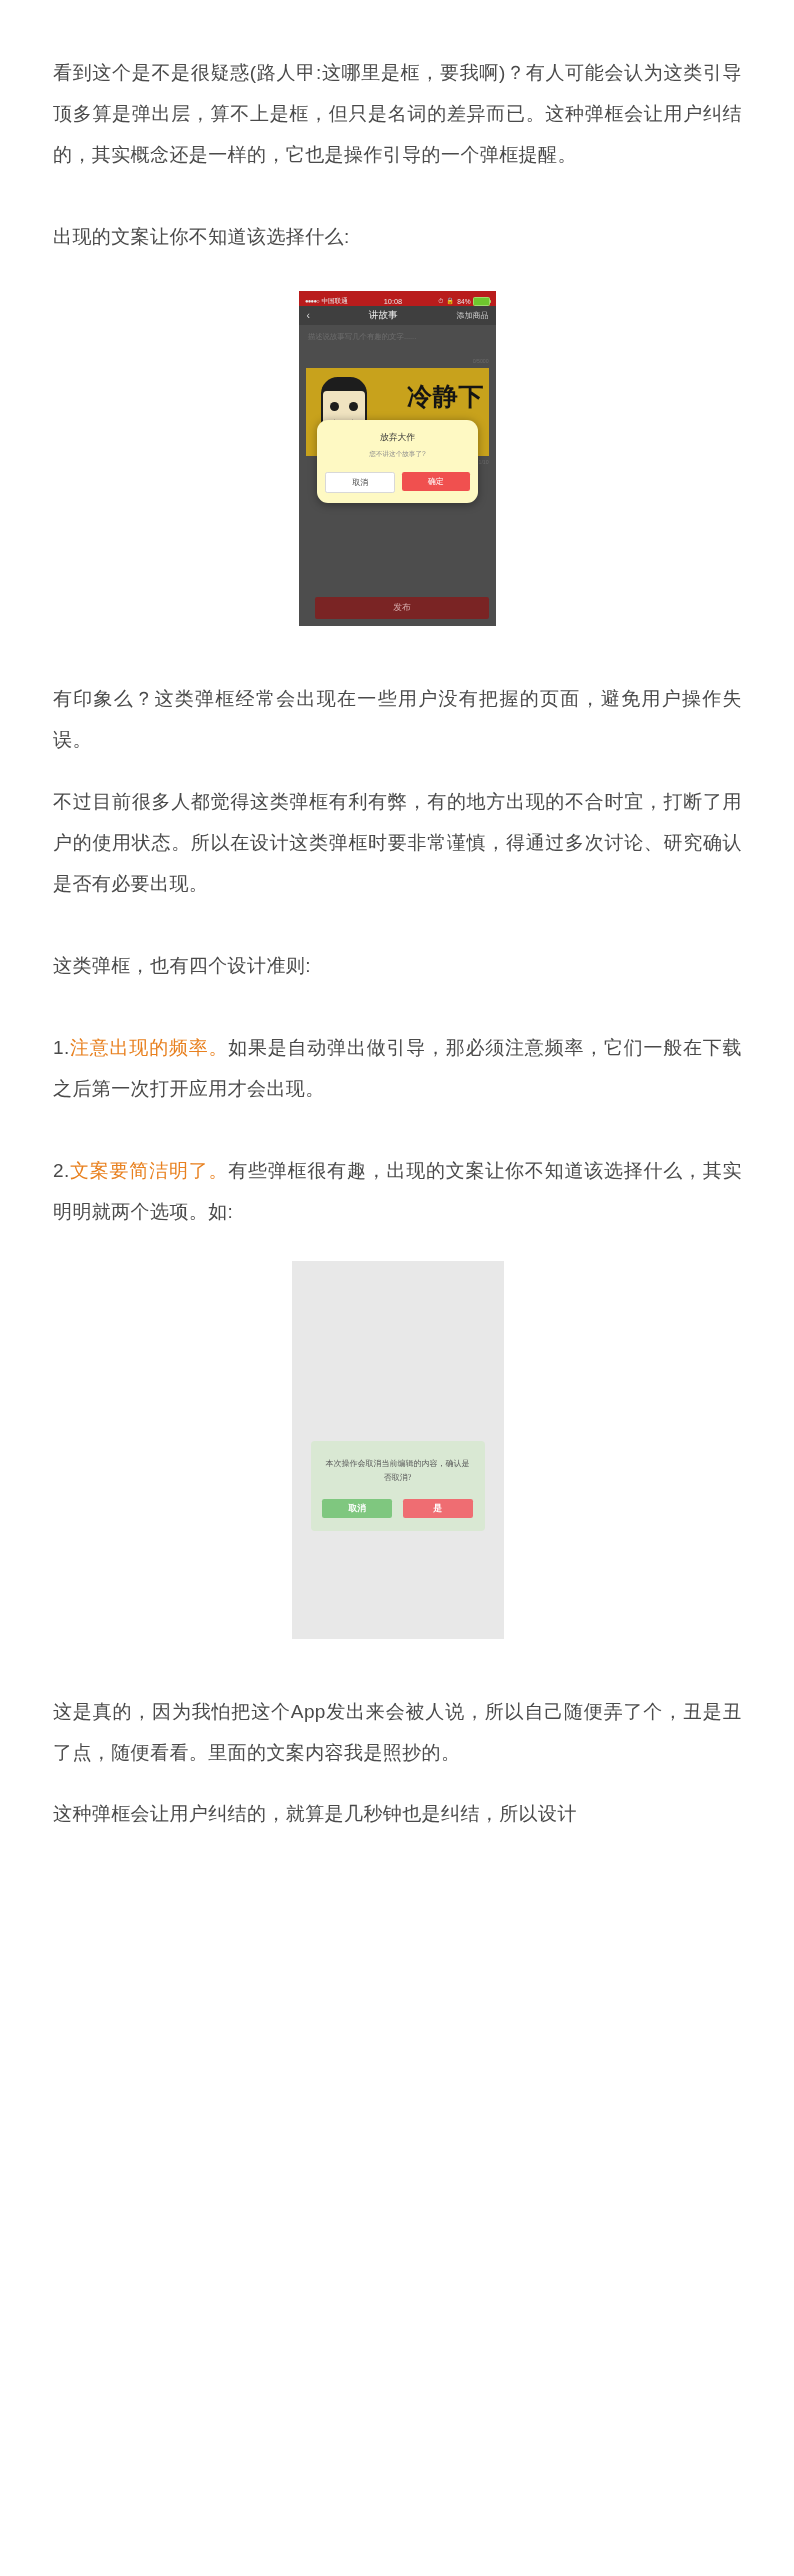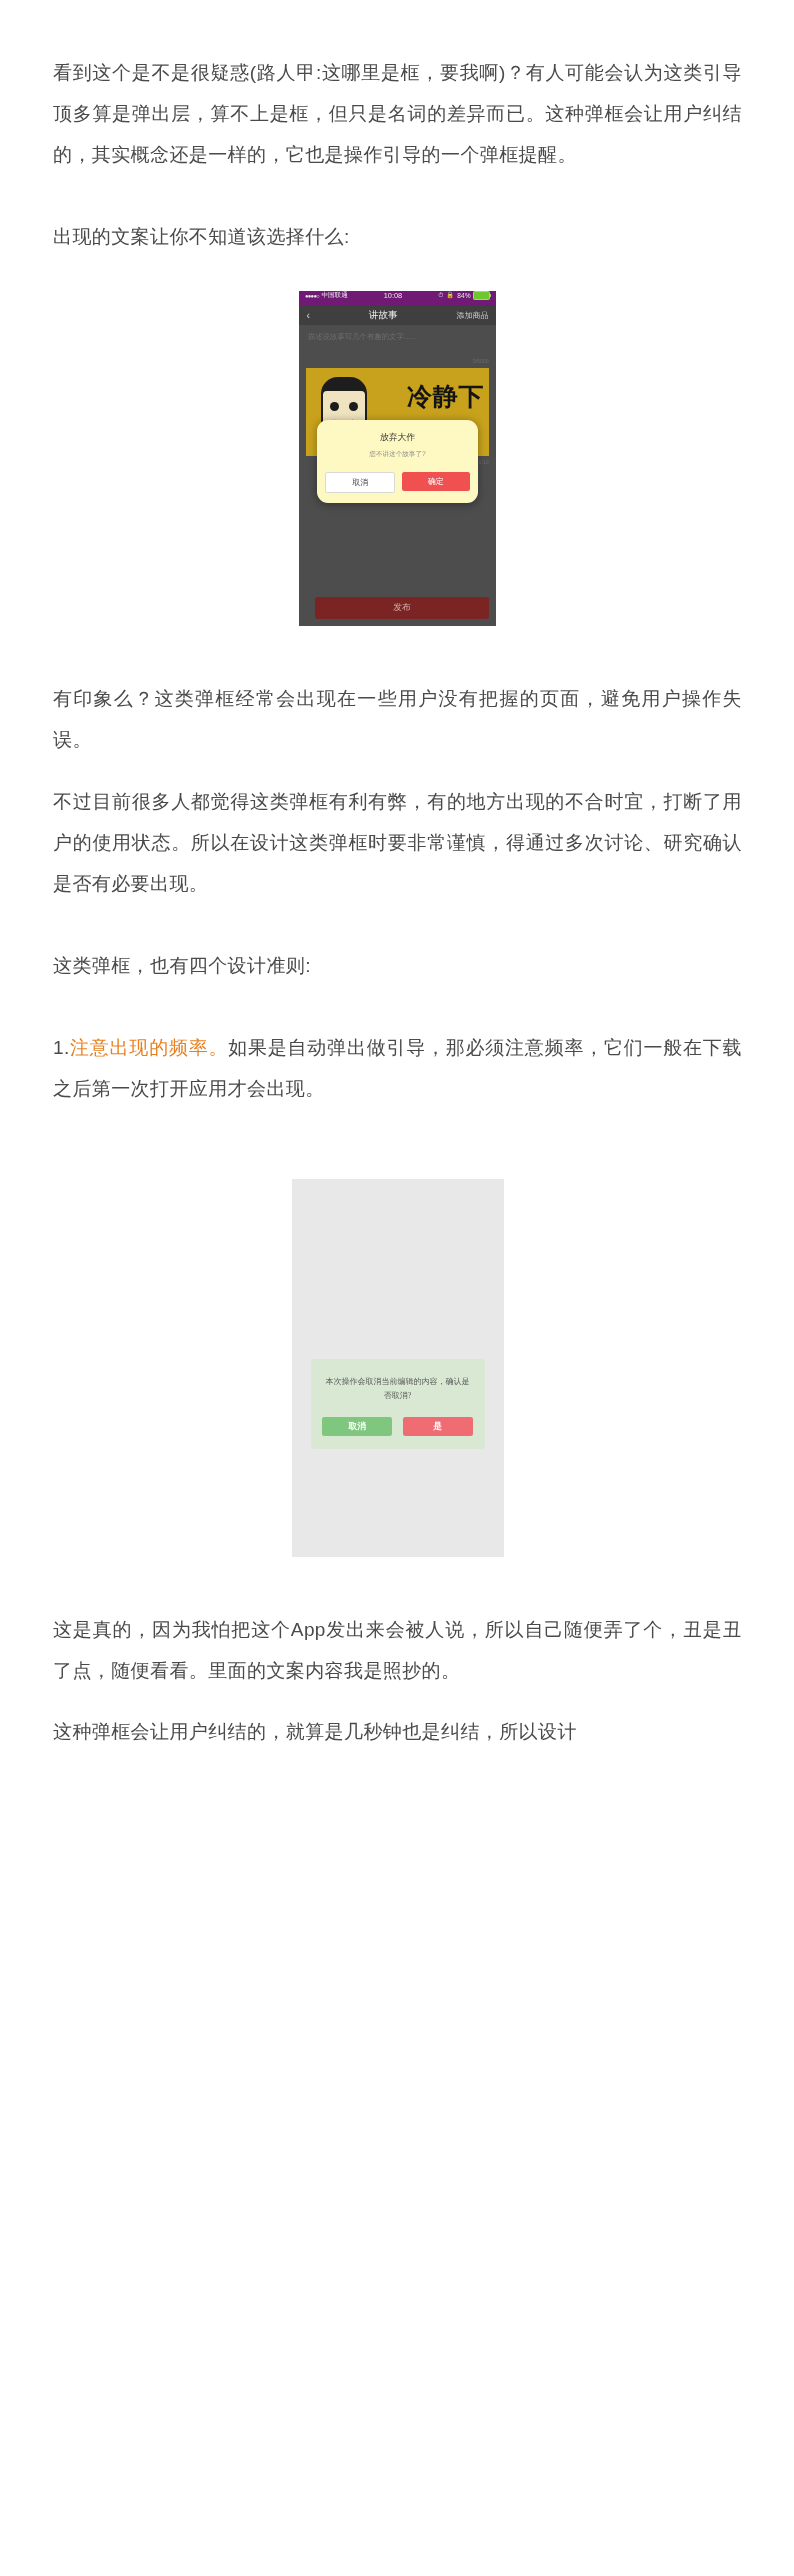--- a/index.html
+++ b/index.html
@@ -44,23 +44,23 @@
   }
   .phone {
     width: 197px;
     height: 335px;
     background: #4d4d4d;
     position: relative;
     overflow: hidden;
   }
   .status-bar {
     height: 14.7px;
-    background: #701a75;
-    display: flex;
-    align-items: flex-start;
+    background: #b91c1c;
+    display: flex;
+    align-items: flex-end;
     padding: 0 5.9px;
     box-sizing: border-box;
     color: #e8e8e8;
     font-size: 6.6px;
   }
   .sb-left { display: flex; align-items: center; gap: 2.2px; flex: 0 0 auto; }
   .dots { letter-spacing: -0.7px; font-size: 5.9px; }
   .sb-center { flex: 1; text-align: center; font-size: 7.4px; }
   .sb-right { display: flex; align-items: center; gap: 2.9px; flex: 0 0 auto; }
   .battery {
@@ -372,20 +372,23 @@
   <p class="para">这类弹框，也有四个设计准则:</p>
 
   <div class="gap-md"></div>
 
   <p class="para">
     <span>1.</span><span class="highlight">注意出现的频率。</span><span>如果是自动弹出做引导，那必须注意频率，它们一般在下载之后第一次打开应用才会出现。</span>
   </p>
 
   <div class="gap-md"></div>
 
+  <p class="para">
+    <span>2.</span><span class="highlight">文案要简洁明了。</span><span>有些弹框很有趣，出现的文案让你不知道该选择什么，其实明明就两个选项。如:</span>
+  </p>
 
   <div class="mock-wrap">
     <div class="mock">
       <div class="mock-dialog">
         <div class="mock-text">本次操作会取消当前编辑的内容，确认是否取消?</div>
         <div class="mock-btns">
           <div class="mock-btn green">取消</div>
           <div class="mock-btn red">是</div>
         </div>
       </div>

